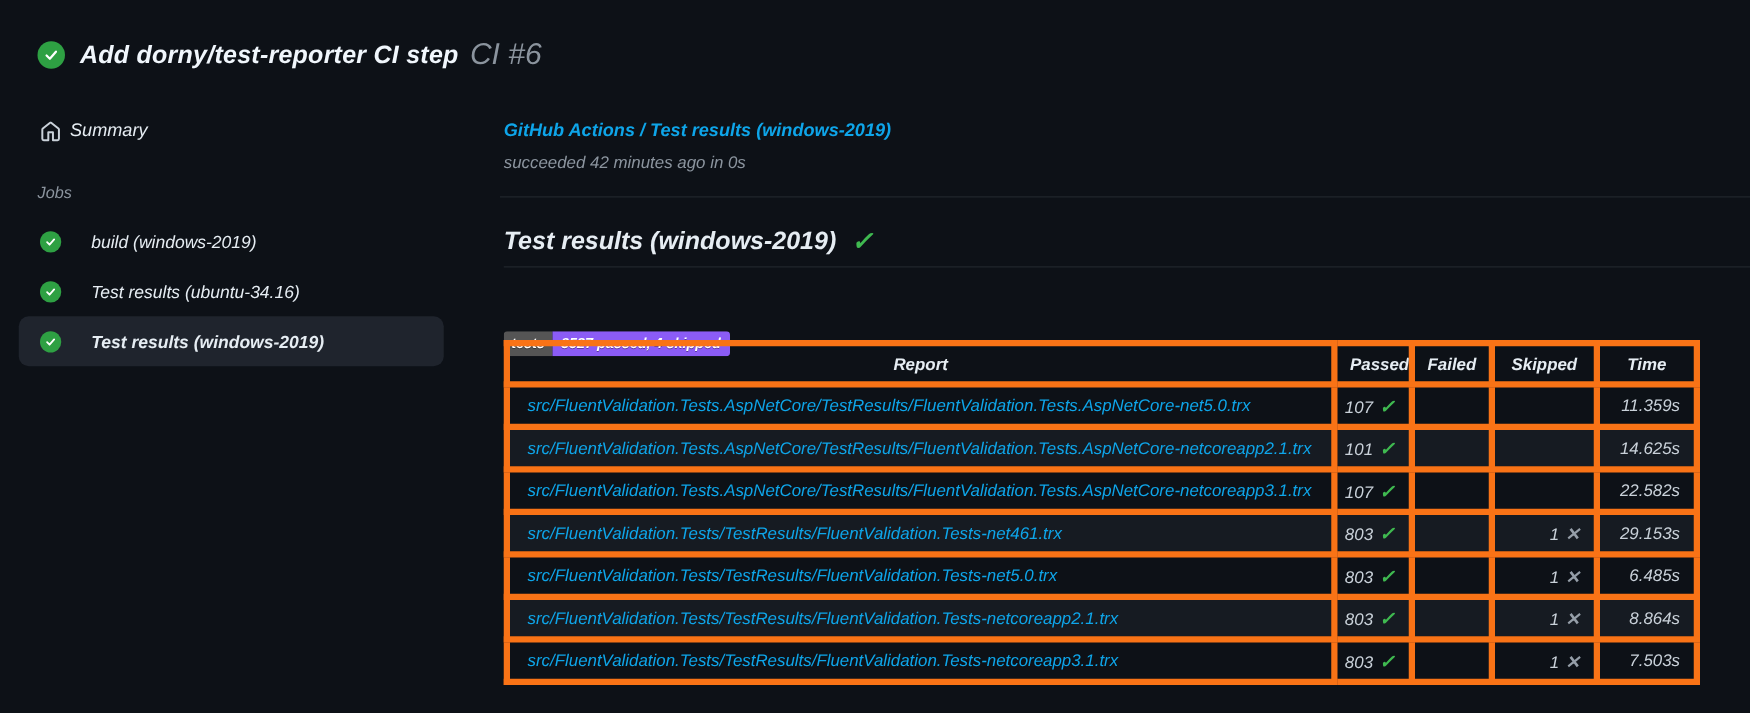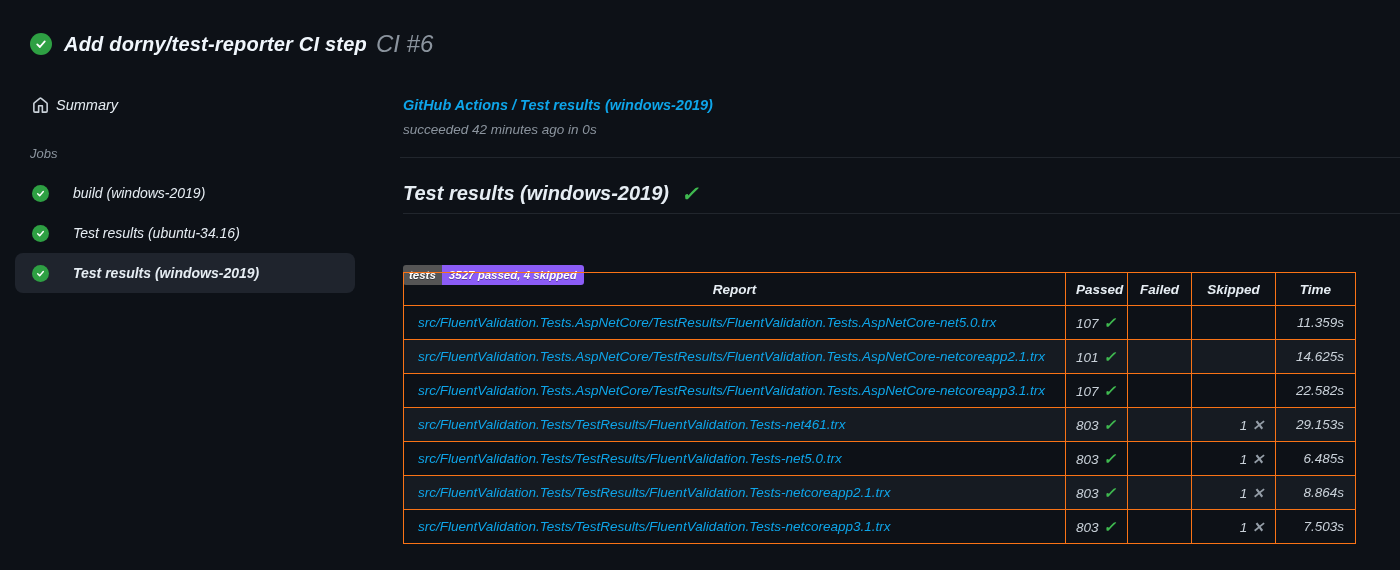--- a/index.html
+++ b/index.html
@@ -43,21 +43,21 @@
   
   .badge { position:absolute; top:233px; left:0; display:flex; height:20px; border-radius:3px;
            overflow:hidden; font-size:11.5px; font-weight:bold; line-height:20px;
            text-shadow:0 1px 0 rgba(0,0,0,.35);margin-top:32px; }
   .badge .lhs { background:#555555; color:#ffffff; padding:0 6px; }
   .badge .rhs { background:#8b5cf6; color:#ffffff; padding:0 7px; }
 
   
   table.results { position:absolute; top:272px; left:0; width:952px; border-collapse:collapse;
                   table-layout:fixed; }
-  table.results th, table.results td { border:1px solid #f97316; overflow:hidden; white-space:nowrap; }
+  table.results th, table.results td { border:5px solid #f97316; overflow:hidden; white-space:nowrap; }
   table.results th { height:33px; font-size:13.5px; font-weight:bold; color:#e6edf3;
                      text-align:center; padding:0 10px; }
   table.results td { height:34px; font-size:13.5px; color:#c9d1d9; }
   table.results tbody tr:nth-child(even) { background:#161b22; }
   th.c-report, td.c-report { text-align:left; padding-left:14px; }
   td.c-num, td.c-time { text-align:right; padding-right:11px; }
   .report-link { color:#0ea5e9; text-decoration:none; font-size:13.5px; cursor:pointer; }
   .glyph { display:inline-block; margin-left:5px; font-weight:bold; }
   .glyph.check { color:#3fb950; font-size:15px; }
   .glyph.cross { color:#959ea8; font-size:14px; }

